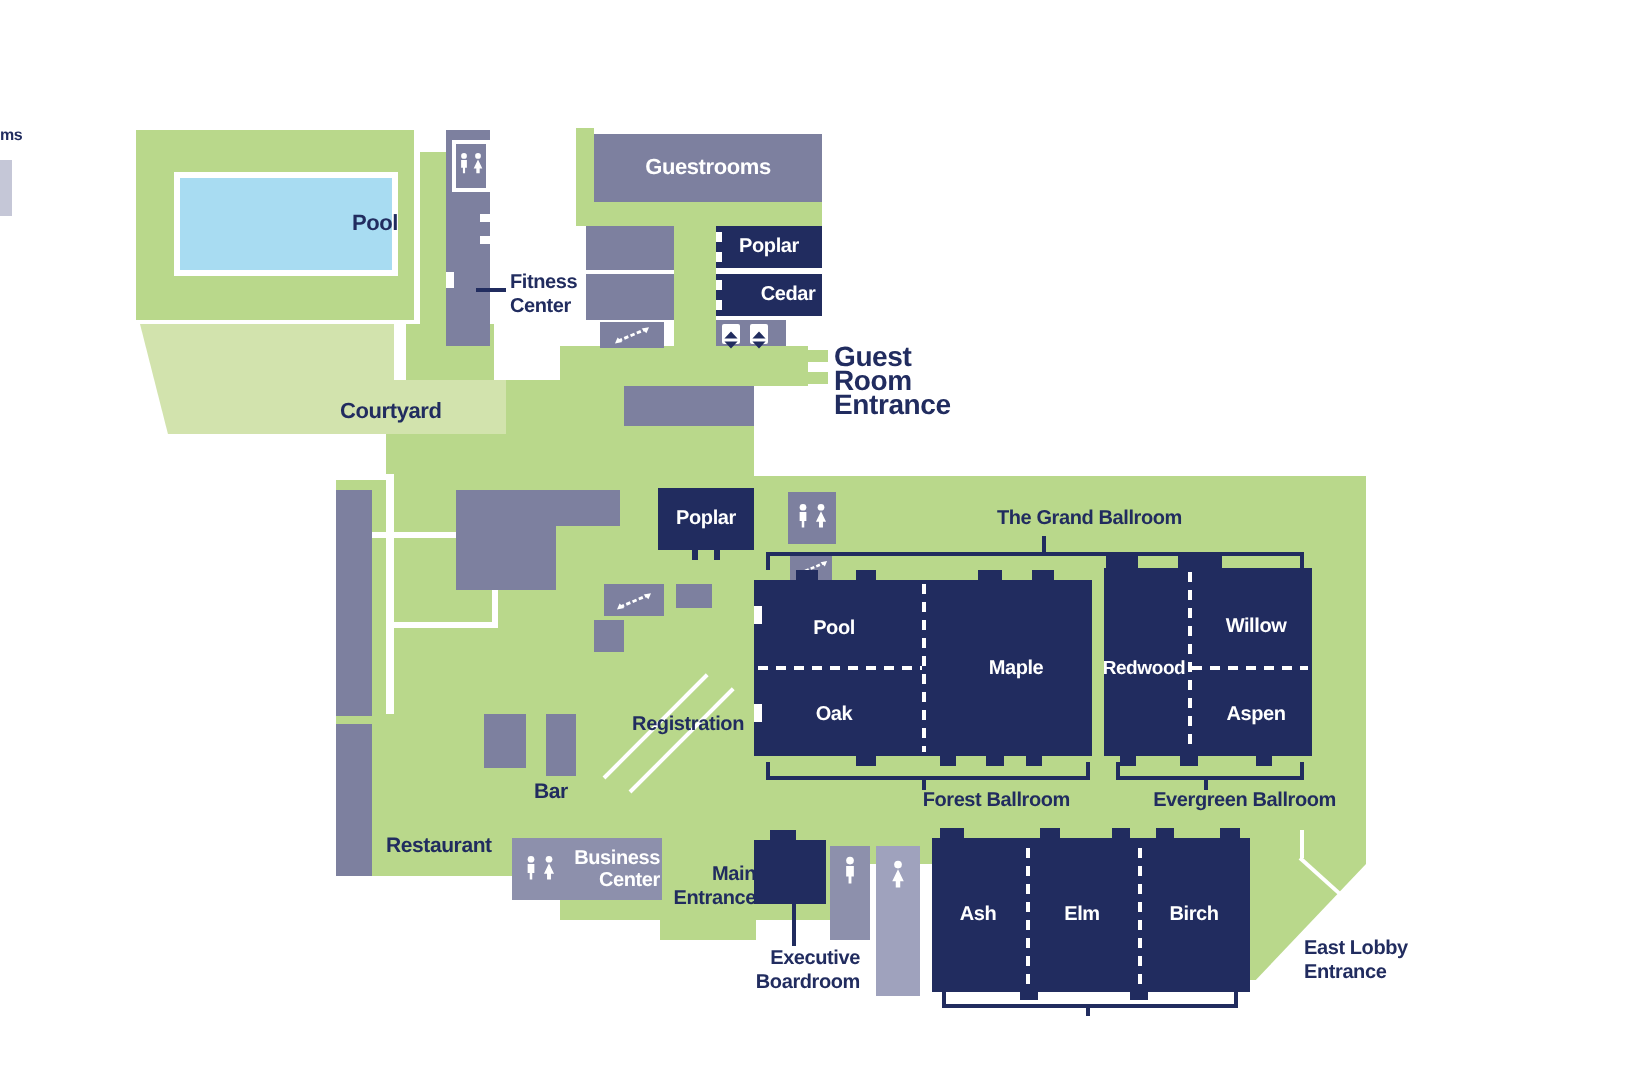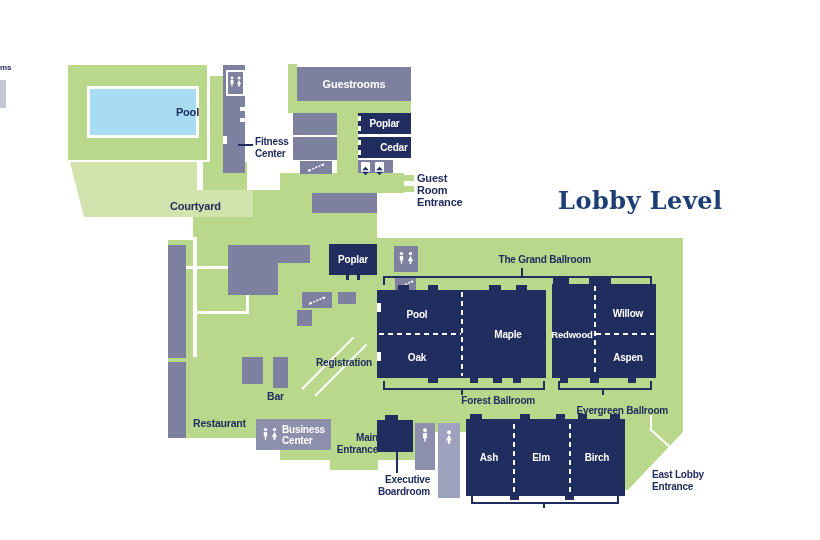--- a/index.html
+++ b/index.html
@@ -7,21 +7,21 @@
           font-family:"Liberation Sans",sans-serif;font-weight:bold;}
   .abs{position:absolute}
   .g{background:var(--green)}
   .pg{background:var(--pale)}
   .sl{background:var(--slate)}
   .nv{background:var(--navy)}
   .wh{background:#fff}
   .lbl{color:var(--navy);font-size:10px;line-height:12px;letter-spacing:-0.2px}
   .lbl.c{text-align:right}
   .lbl.r{text-align:right}
-  .wlbl{color:#fff;font-size:10px;letter-spacing:-0.2px;display:flex;align-items:center;justify-content:center;text-align:left}
+  .wlbl{color:#fff;font-size:10px;letter-spacing:-0.2px;display:flex;align-items:center;justify-content:center;text-align:right}
   .vd{background:repeating-linear-gradient(180deg,#fff 0 5px,transparent 5px 9px)}
   .hd{background:repeating-linear-gradient(90deg,#fff 0 5px,transparent 5px 9px)}
   .br-d{border:2px solid var(--navy);border-bottom:none}
   .br-u{border:2px solid var(--navy);border-top:none}
   .tick{background:var(--navy)}
   .title{color:var(--title);font-family:"DejaVu Serif",serif;font-weight:bold;font-size:24px;letter-spacing:0.5px}
   .icn{display:flex;align-items:center;justify-content:center}
 </style>
 </head>
 <body>
@@ -189,21 +189,21 @@
   <div class="abs nv" style="left:560px;top:378px;width:8px;height:5px"></div>
   <div class="abs nv" style="left:590px;top:378px;width:9px;height:5px"></div>
   <div class="abs nv" style="left:628px;top:378px;width:8px;height:5px"></div>
 
   <div class="abs br-u" style="left:383px;top:381px;width:158px;height:7px"></div>
   <div class="abs tick" style="left:461px;top:388px;width:2px;height:7px"></div>
   <div class="abs lbl c" style="left:390px;top:395px;width:145px">Forest Ballroom</div>
 
   <div class="abs br-u" style="left:558px;top:381px;width:90px;height:7px"></div>
   <div class="abs tick" style="left:602px;top:388px;width:2px;height:7px"></div>
-  <div class="abs lbl c" style="left:538px;top:405px;width:130px">Evergreen Ballroom</div>
+  <div class="abs lbl c" style="left:538px;top:395px;width:130px">Evergreen Ballroom</div>
 
   <div class="abs" style="left:256px;top:419px;width:75px;height:31px;background:var(--slate-mid)"></div>
   <div class="abs icn" style="left:260px;top:424px;width:20px;height:22px;gap:2px">
     <svg width="7" height="17" viewBox="0 0 10 22">
         <circle cx="5" cy="2.6" r="2.4" fill="#fff"></circle>
         <path d="M2.6 6h4.8v6.5H5.9V17H4.1v-4.5H2.6z" fill="#fff"></path>
       </svg>
     <svg width="7" height="17" viewBox="0 0 10 22">
         <circle cx="5" cy="2.6" r="2.4" fill="#fff"></circle>
         <path d="M5 5.5 L8.6 13 H6.4 V17 H3.6 V13 H1.4 Z" fill="#fff"></path>
@@ -241,28 +241,27 @@
   <div class="abs vd" style="left:569px;top:424px;width:2px;height:68px"></div>
   <div class="abs wlbl" style="left:465px;top:451px;width:48px;height:12px">Ash</div>
   <div class="abs wlbl" style="left:517px;top:451px;width:48px;height:12px">Elm</div>
   <div class="abs wlbl" style="left:572px;top:451px;width:50px;height:12px">Birch</div>
   <div class="abs nv" style="left:510px;top:496px;width:9px;height:4px"></div>
   <div class="abs nv" style="left:565px;top:496px;width:9px;height:4px"></div>
 
   <div class="abs br-u" style="left:471px;top:495px;width:144px;height:7px"></div>
   <div class="abs tick" style="left:543px;top:502px;width:2px;height:6px"></div>
 
-  <div class="abs title" style="left:558px;top:186px">Lobby Level</div>
   <div class="abs lbl" style="left:0px;top:62px;font-size:8px">ms</div>
   <div class="abs" style="left:0px;top:80px;width:6px;height:28px;background:var(--slate-light);opacity:.6"></div>
 
   <div class="abs tick" style="left:238px;top:144px;width:15px;height:2px"></div>
   <div class="abs lbl" style="left:255px;top:136px;width:42px">Fitness Center</div>
 
-  <div class="abs lbl" style="left:417px;top:172px;width:60px;font-size:11px">Guest Room Entrance</div>
+  <div class="abs lbl" style="left:417px;top:172px;width:60px;font-size:14px">Guest Room Entrance</div>
 
   <div class="abs lbl" style="left:170px;top:200px;font-size:11px">Courtyard</div>
 
   <div class="abs lbl r" style="left:300px;top:357px;width:72px">Registration</div>
 
   <div class="abs lbl" style="left:267px;top:390px;font-size:10.5px">Bar</div>
   <div class="abs lbl" style="left:193px;top:417px;font-size:10.5px">Restaurant</div>
 
   <div class="abs lbl c" style="left:332px;top:432px;width:46px">Main Entrance</div>
 

